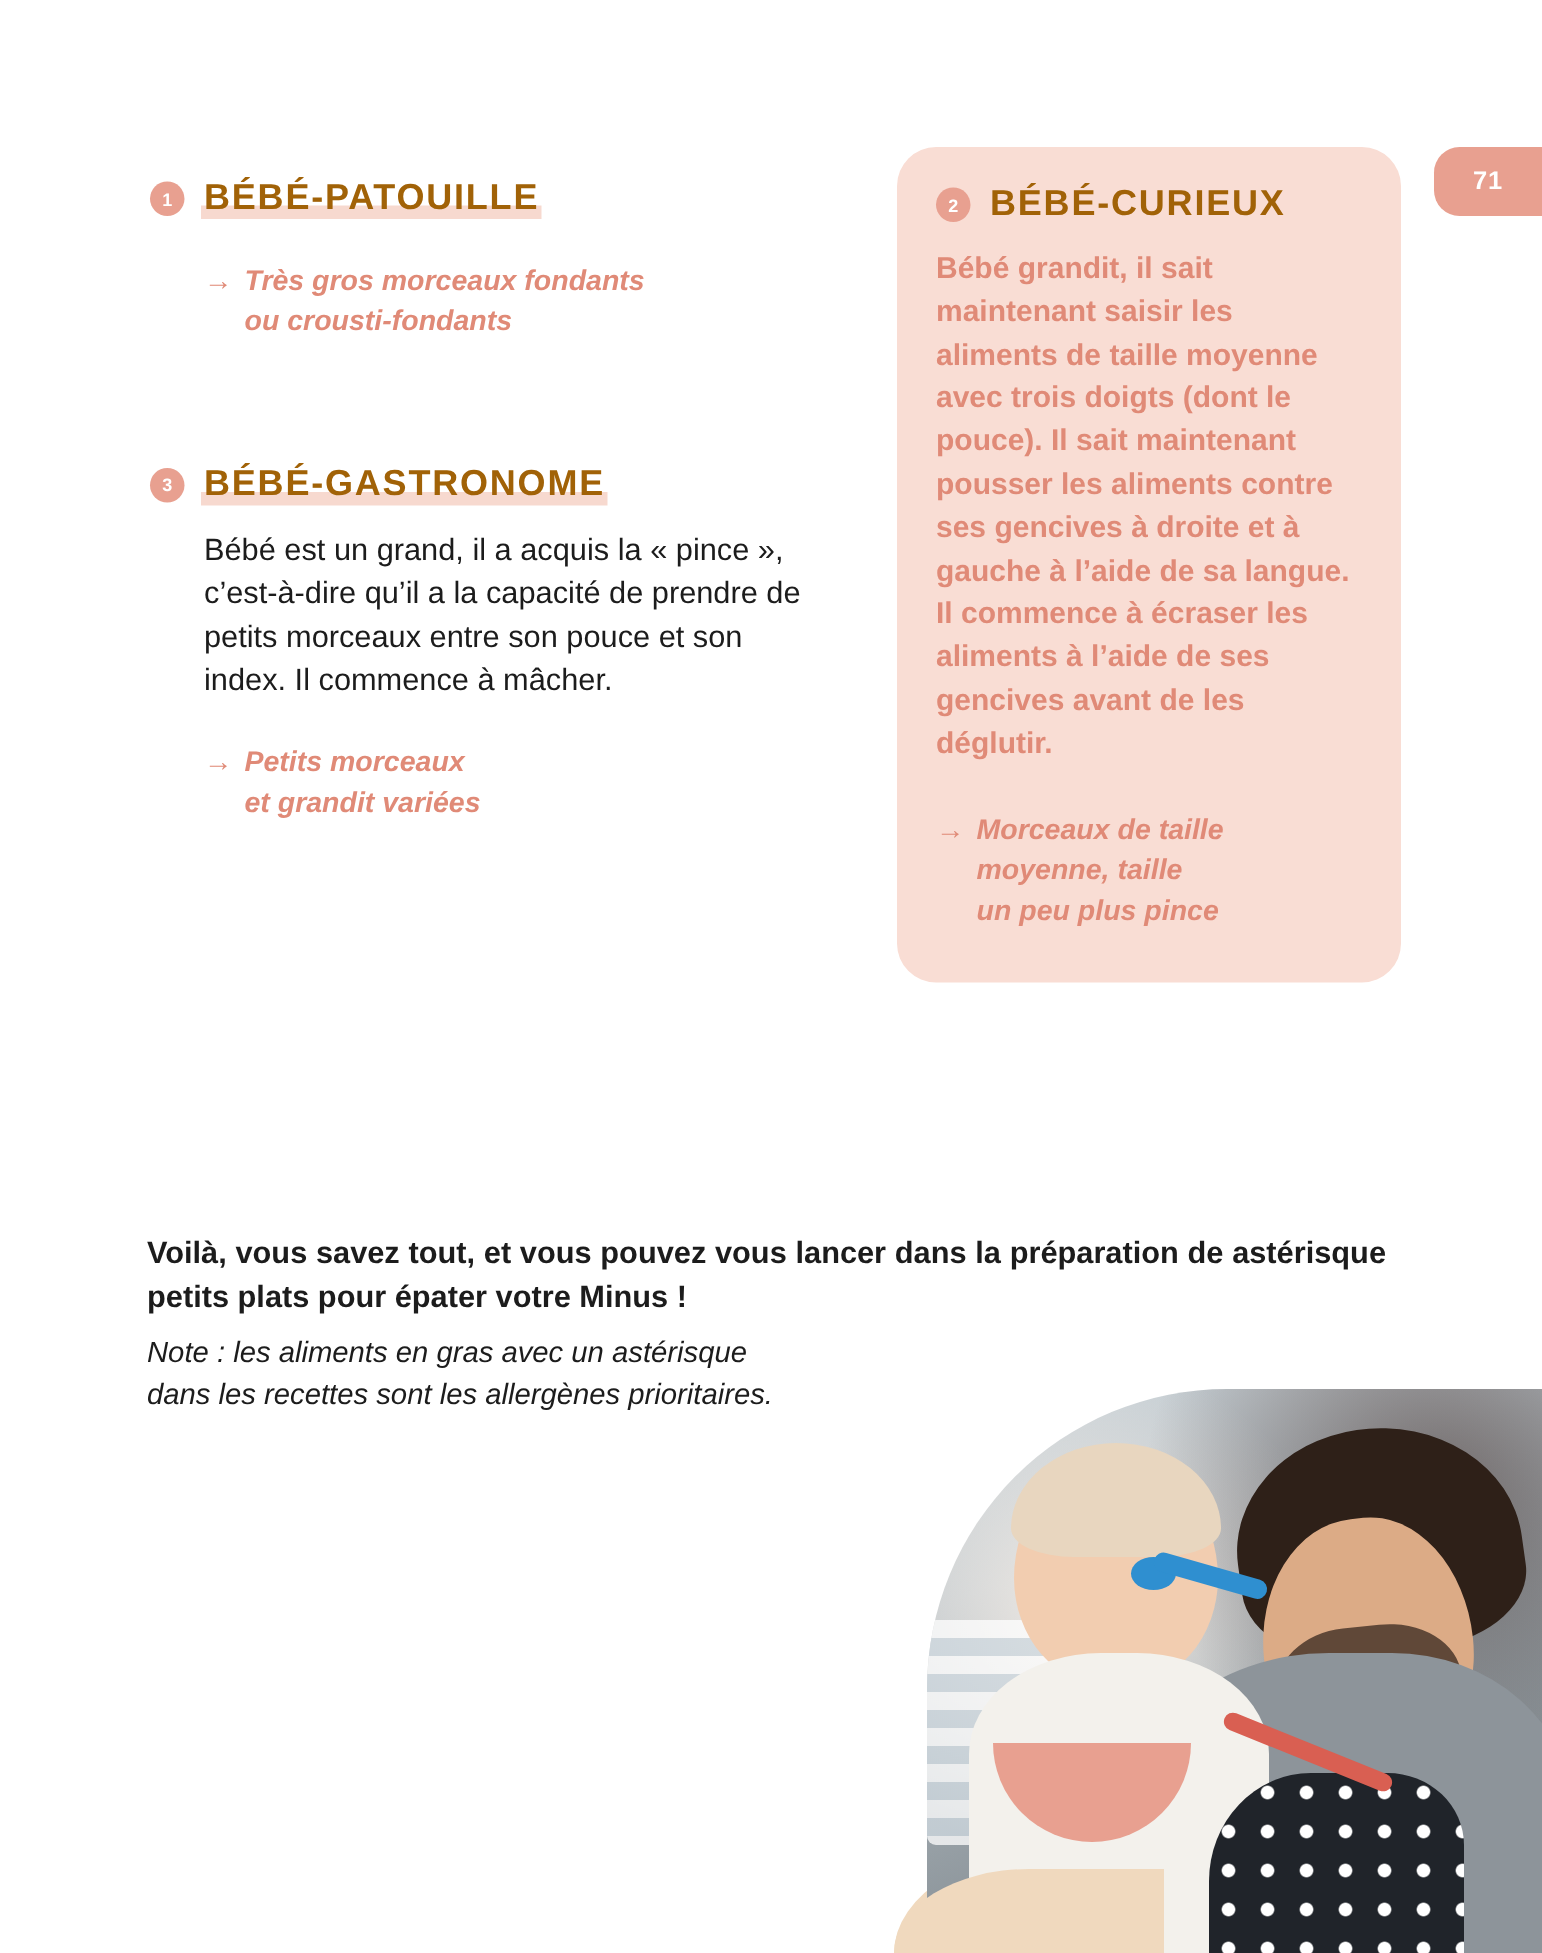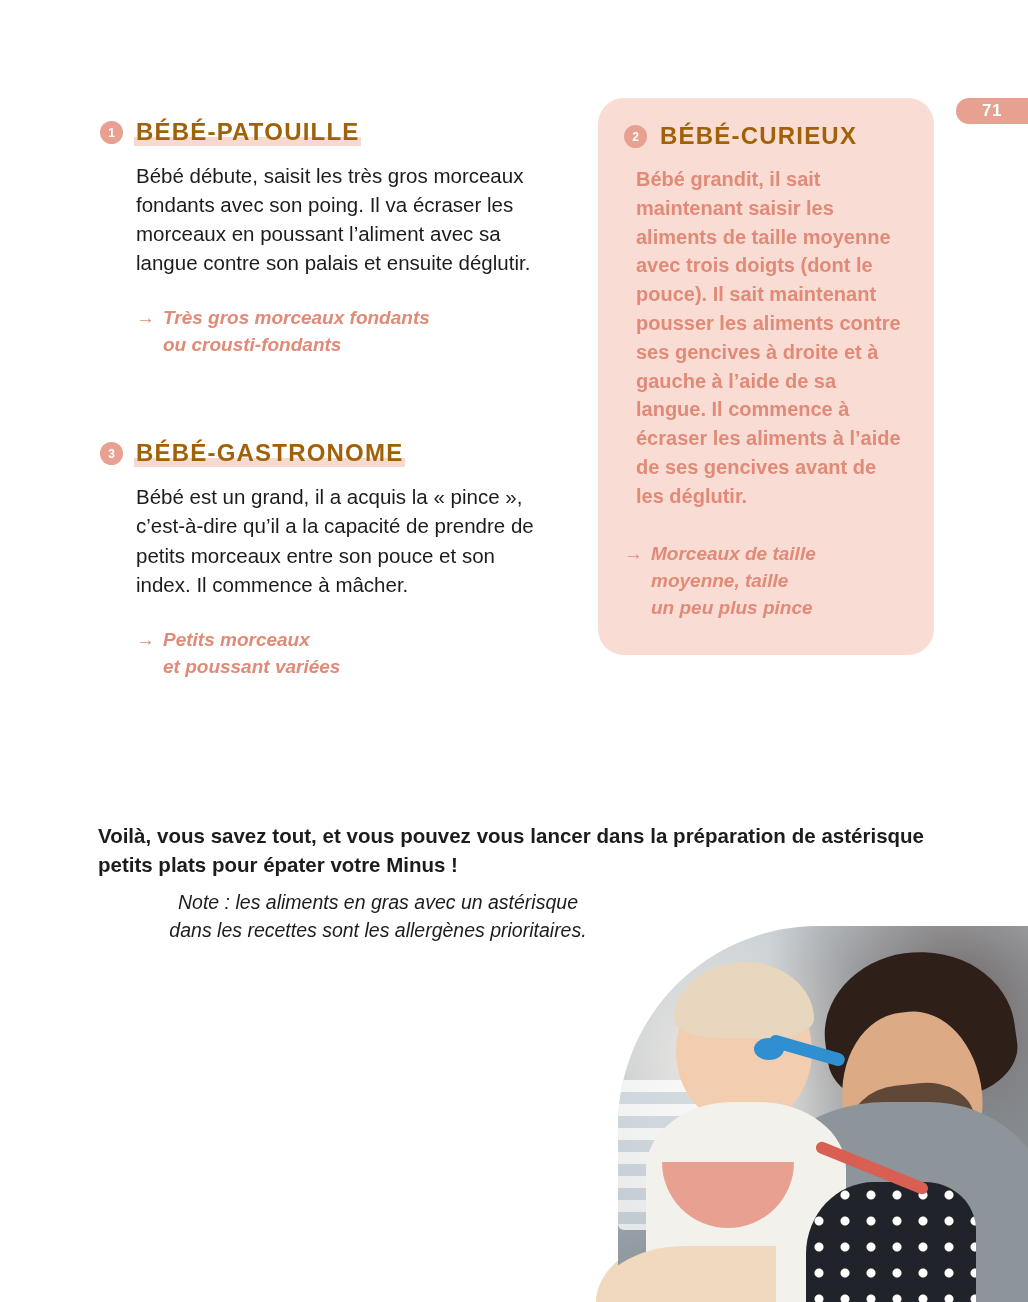--- a/index.html
+++ b/index.html
@@ -15,21 +15,21 @@
     overflow: hidden;
     color: #1a1a1a;
   }
 
   
   .page-tab {
     position: absolute;
     top: 98px;
     right: 0;
     width: 72px;
-    height: 26px;
+    height: 46px;
     background: #e8a090;
     border-top-left-radius: 17px;
     border-bottom-left-radius: 17px;
     display: flex;
     align-items: center;
     justify-content: center;
   }
   .page-tab .num {
     color: #ffffff;
     font-size: 17px;
@@ -102,21 +102,21 @@
   .body-text {
     font-size: 20.5px;
     line-height: 1.42;
     color: #1c1c1c;
     margin: 0 0 0 36px;
     max-width: 400px;
   }
   .col-right .body-text {
     color: #e08a77;
     font-weight: bold;
-    margin-left: 12px;
+    margin-left: 0;
     font-size: 20px;
     line-height: 1.44;
   }
 
   
   .arrow-note {
     display: flex;
     margin: 28px 0 0 36px;
     color: #e08a77;
     font-weight: bold;
@@ -158,21 +158,21 @@
   .note-para {
     position: absolute;
     left: 98px;
     top: 888px;
     width: 560px;
     font-size: 19.5px;
     font-style: italic;
     line-height: 1.45;
     color: #1c1c1c;
   }
-  .note-para span { display: block; text-align: center; }
+  .note-para span { display: block; }
 
   
   .photo-wrap {
     position: absolute;
     left: 618px;
     top: 926px;
     width: 410px;
     height: 376px;
     border-top-left-radius: 200px;
     overflow: hidden;
@@ -349,21 +349,20 @@
   <span class="num">71</span>
 </div>
 
 <div class="col-left">
 
   <div>
     <div class="sec-head">
       <span class="badge">1</span>
       <span class="sec-title">BÉBÉ-PATOUILLE</span>
     </div>
-    <p class="body-text">Bébé débute, saisit les très gros morceaux fondants avec son poing. Il va écraser les morceaux en poussant l’aliment avec sa langue contre son palais et ensuite déglutir.</p>
     <div class="arrow-note">
       <span class="arrow">→</span>
       <span class="note-lines">
         <span>Très gros morceaux fondants</span>
         <span>ou crousti-fondants</span>
       </span>
     </div>
   </div>
 
   <div class="gap-block"></div>
@@ -371,21 +370,21 @@
   <div>
     <div class="sec-head">
       <span class="badge">3</span>
       <span class="sec-title">BÉBÉ-GASTRONOME</span>
     </div>
     <p class="body-text">Bébé est un grand, il a acquis la « pince », c’est-à-dire qu’il a la capacité de prendre de petits morceaux entre son pouce et son index. Il commence à mâcher.</p>
     <div class="arrow-note">
       <span class="arrow">→</span>
       <span class="note-lines">
         <span>Petits morceaux</span>
-        <span>et poussant variées</span>
+        <span>et grandit variées</span>
       </span>
     </div>
   </div>
 
 </div>
 
 <div class="col-right">
   <div class="sec-head">
     <span class="badge">2</span>
     <span class="sec-title on-pink">BÉBÉ-CURIEUX</span>

